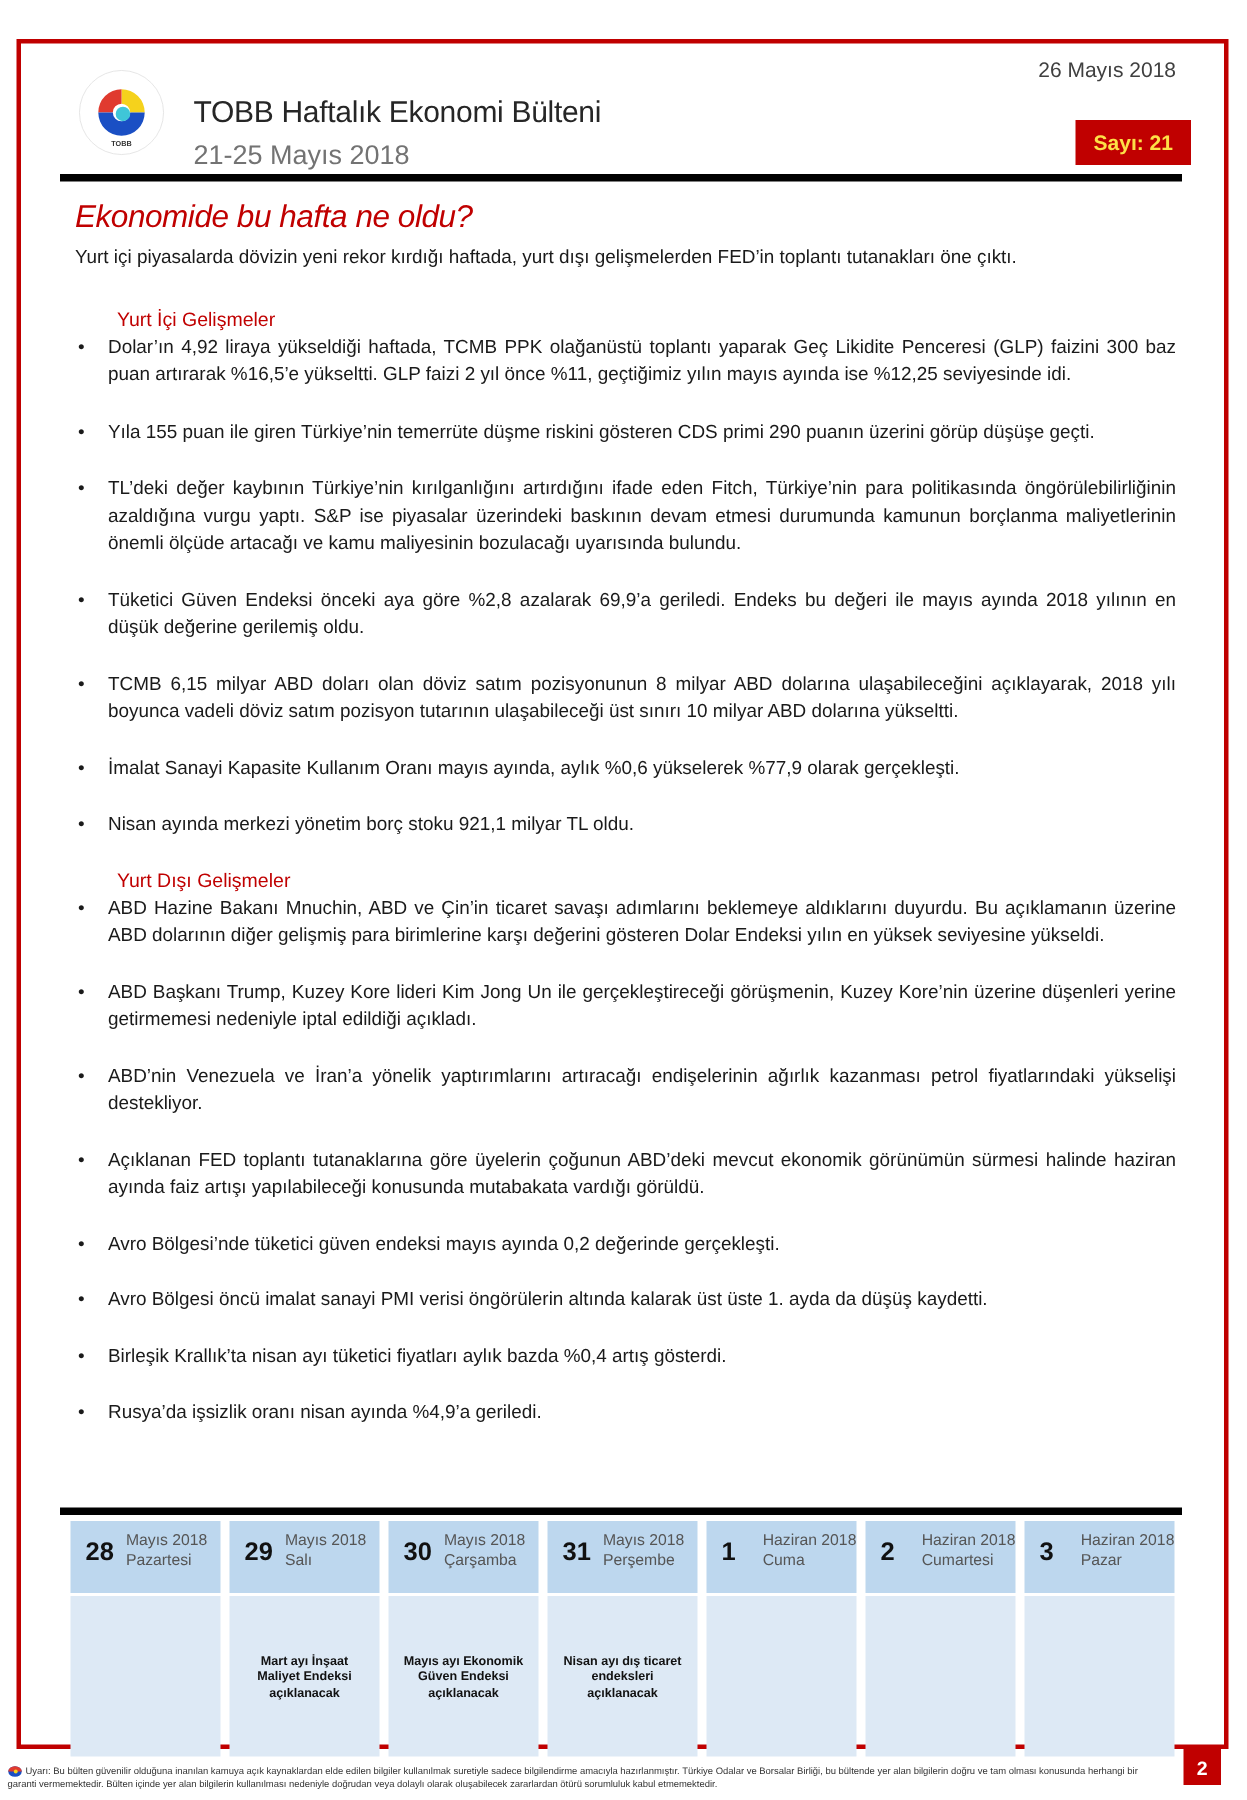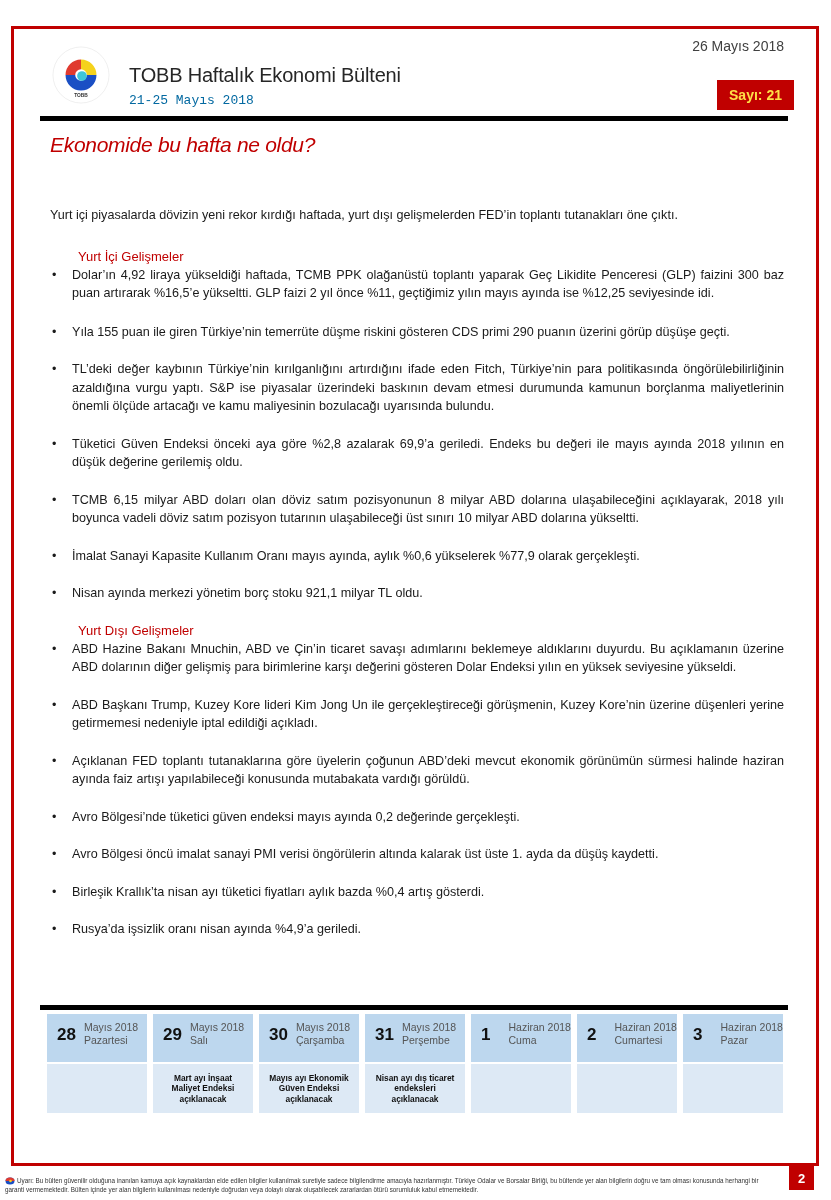--- a/index.html
+++ b/index.html
@@ -11,55 +11,55 @@
     border: 3px solid #c00000;
   }
   .date-top {
     position: absolute; right: 47px; top: 38px; font-size: 14px; color: #404040;
   }
   .logo { position: absolute; left: 52px; top: 46px; width: 58px; height: 58px; }
   .title {
     position: absolute; left: 129px; top: 64px; font-size: 20px; color: #262626; letter-spacing: -0.2px;
   }
   .subtitle {
-    position: absolute; left: 129px; top: 93px; font-size: 13px; color: #0369a1; font-family: Liberation Mono, monospace;
+    position: absolute; left: 129px; top: 93px; font-size: 18px; color: #737373;
   }
   .issue-badge {
     position: absolute; left: 717px; top: 80px; width: 77px; height: 30px;
     background: #c00000; color: #fde047; font-weight: bold; font-size: 14px;
     display: flex; align-items: center; justify-content: center;
   }
   .rule-top {
     position: absolute; left: 40px; top: 116px; width: 748px; height: 5px; background: #000;
   }
   .headline {
     position: absolute; left: 50px; top: 133px; font-size: 21px; font-style: italic; color: #c00000;
     letter-spacing: -0.3px;
   }
   .content {
     position: absolute; left: 50px; top: 162px; width: 734px;
     font-size: 12.6px; line-height: 18.5px; color: #1a1a1a;
   }
-  .intro { margin-bottom: 23px; margin-top: 44px; }
+  .intro { margin-bottom: 23px; }
   .section-head { color: #c00000; font-size: 13px; line-height: 18px; margin-top: 0; margin-left: 28px; }
   .bullets { list-style: none; }
   .bullets li {
     position: relative; padding-left: 22px; text-align: justify; margin-bottom: 19px;
   }
   .bullets li::before {
     content: "•"; position: absolute; left: 2px; top: 0;
   }
   .bullets.domestic li:nth-child(1) { margin-bottom: 20px; }
   .bullets.foreign li:nth-child(5) { margin-top: 0px; }
   .rule-bottom {
     position: absolute; left: 40px; top: 1005px; width: 748px; height: 5px; background: #000;
   }
 
   .calendar {
-    position: absolute; left: 47px; top: 1014px; width: 741px; height: 99px;
+    position: absolute; left: 47px; top: 1014px; width: 741px; height: 157px;
     display: flex; gap: 6px;
   }
   .day { width: 100px; display: flex; flex-direction: column; }
   .day-head {
     height: 48px; background: #bdd7ee; display: flex; align-items: flex-start; padding: 7px 0 0 10px;
   }
   .day-num { font-size: 17px; font-weight: bold; color: #111; margin-top: 4px; margin-right: 8px; }
   .day-info { font-size: 10.5px; line-height: 13px; color: #555; }
   .day-body {
     flex: 1; background: #dde9f5; margin-top: 2px; display: flex; align-items: center; justify-content: center;
@@ -111,20 +111,21 @@
     <li>Tüketici Güven Endeksi önceki aya göre %2,8 azalarak 69,9’a geriledi. Endeks bu değeri ile mayıs ayında 2018 yılının en düşük değerine gerilemiş oldu.</li>
     <li>TCMB 6,15 milyar ABD doları olan döviz satım pozisyonunun 8 milyar ABD dolarına ulaşabileceğini açıklayarak, 2018 yılı boyunca vadeli döviz satım pozisyon tutarının ulaşabileceği üst sınırı 10 milyar ABD dolarına yükseltti.</li>
     <li>İmalat Sanayi Kapasite Kullanım Oranı mayıs ayında, aylık %0,6 yükselerek %77,9 olarak gerçekleşti.</li>
     <li>Nisan ayında merkezi yönetim borç stoku 921,1 milyar TL oldu.</li>
   </ul>
 
   <div class="section-head">Yurt Dışı Gelişmeler</div>
   <ul class="bullets foreign">
     <li>ABD Hazine Bakanı Mnuchin, ABD ve Çin’in ticaret savaşı adımlarını beklemeye aldıklarını duyurdu. Bu açıklamanın üzerine ABD dolarının diğer gelişmiş para birimlerine karşı değerini gösteren Dolar Endeksi yılın en yüksek seviyesine yükseldi.</li>
     <li>ABD Başkanı Trump, Kuzey Kore lideri Kim Jong Un ile gerçekleştireceği görüşmenin, Kuzey Kore’nin üzerine düşenleri yerine getirmemesi nedeniyle iptal  edildiği açıkladı.</li>
+    <li>ABD’nin Venezuela ve İran’a yönelik yaptırımlarını artıracağı endişelerinin ağırlık kazanması petrol fiyatlarındaki yükselişi destekliyor.</li>
     <li>Açıklanan FED toplantı tutanaklarına göre üyelerin çoğunun ABD’deki mevcut ekonomik görünümün sürmesi halinde haziran ayında faiz artışı yapılabileceği konusunda mutabakata vardığı görüldü.</li>
     <li>Avro Bölgesi’nde tüketici güven endeksi mayıs ayında 0,2 değerinde gerçekleşti.</li>
     <li>Avro Bölgesi öncü imalat sanayi PMI verisi öngörülerin altında kalarak üst üste 1. ayda da düşüş kaydetti.</li>
     <li>Birleşik Krallık’ta nisan ayı tüketici fiyatları aylık bazda %0,4 artış gösterdi.</li>
     <li>Rusya’da işsizlik oranı nisan ayında %4,9’a geriledi.</li>
   </ul>
 </div>
 
 <div class="rule-bottom"></div>
 

